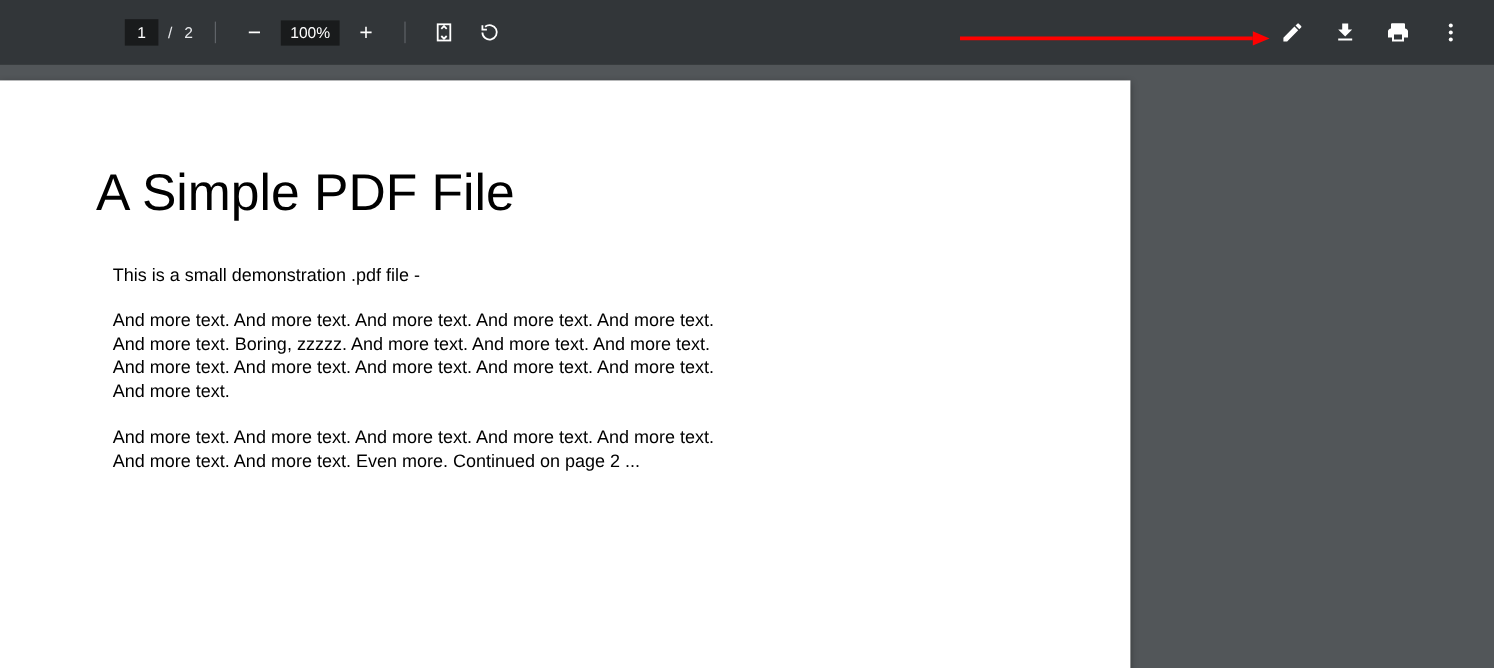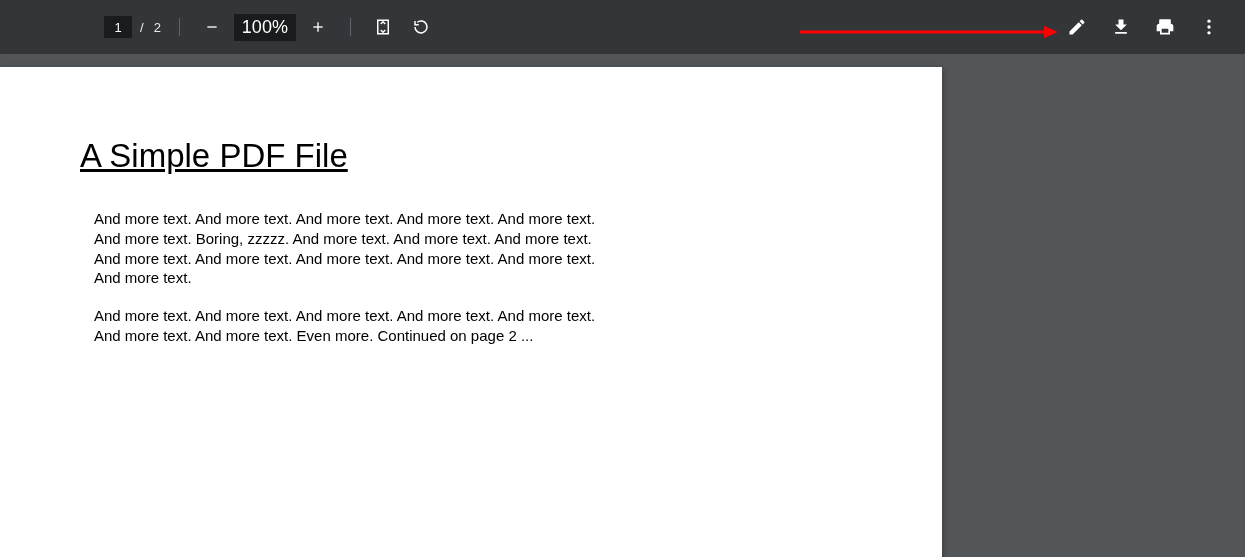--- a/index.html
+++ b/index.html
@@ -52,21 +52,21 @@
     display: flex;
     align-items: center;
     justify-content: center;
     cursor: pointer;
     border-radius: 2px;
     color: #fff;
   }
   .zoom-pct {
     background: #191b1c;
     padding: 3px 8px;
-    font-size: 18px;
+    font-size: 13px;
     color: #fff;
   }
   .toolbar-right {
     margin-left: auto;
     display: flex;
     align-items: center;
     gap: 12px;
     margin-right: 8px;
   }
   .page-area {
@@ -80,26 +80,25 @@
   .page {
     position: absolute;
     top: 13px;
     left: 0;
     width: 942px;
     background: #fff;
     padding: 70px 80px 200px 80px;
     box-shadow: 0 2px 6px rgba(0,0,0,0.4);
   }
   .page h1 {
-    font-size: 33px;
+    font-size: 43px;
     font-weight: 400;
     color: #000;
     margin-bottom: 34px;
     font-family: Arial, Helvetica, sans-serif;
-    text-decoration: underline;
   }
   .page p {
     font-size: 15px;
     color: #000;
     line-height: 1.32;
     margin-left: 14px;
     margin-bottom: 18px;
     max-width: 510px;
   }
   .annotation-arrow {
@@ -176,20 +175,21 @@
           <circle cx="12" cy="12" r="2"></circle>
           <circle cx="12" cy="19" r="2"></circle>
         </svg>
     </div>
   </div>
 </div>
 
 <div class="page-area">
   <div class="page">
     <h1>A Simple PDF File</h1>
+    <p>This is a small demonstration .pdf file -</p>
     <p>And more text. And more text. And more text. And more text. And more text. And more text. Boring, zzzzz. And more text. And more text. And more text. And more text. And more text. And more text. And more text. And more text. And more text.</p>
     <p>And more text. And more text. And more text. And more text. And more text. And more text. And more text. Even more. Continued on page 2 ...</p>
   </div>
 </div>
 
 <svg class="annotation-arrow" width="260" height="16" viewBox="0 0 260 16">
   <line x1="0" y1="8" x2="244" y2="8" stroke="#ff0000" stroke-width="3"></line>
   <polygon points="244,2 258,8 244,14" fill="#ff0000"></polygon>
 </svg>
 

